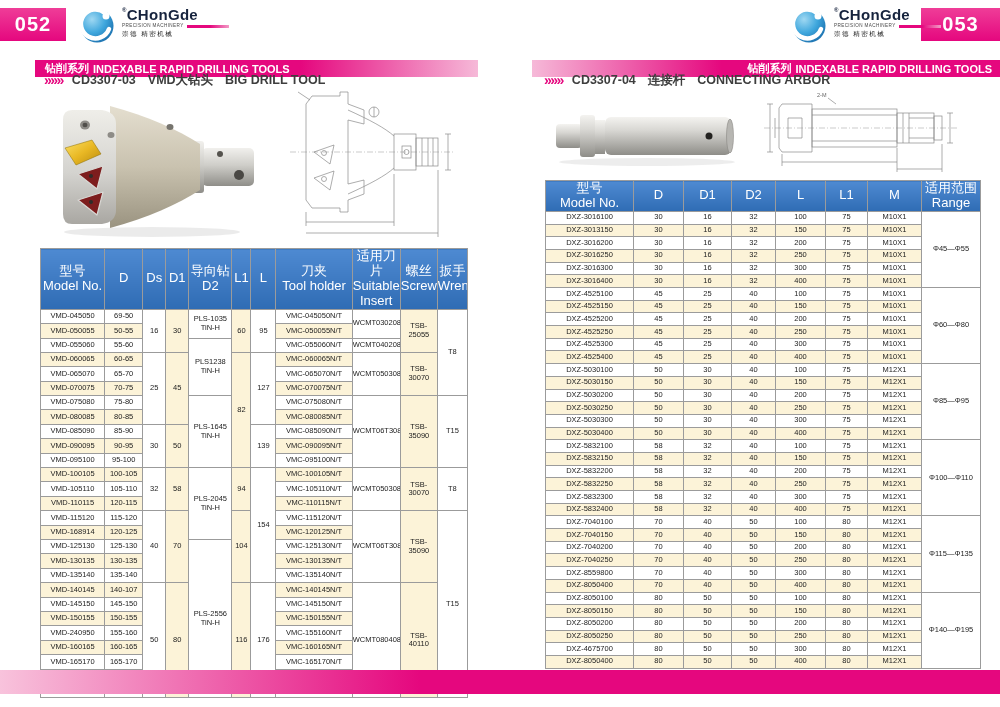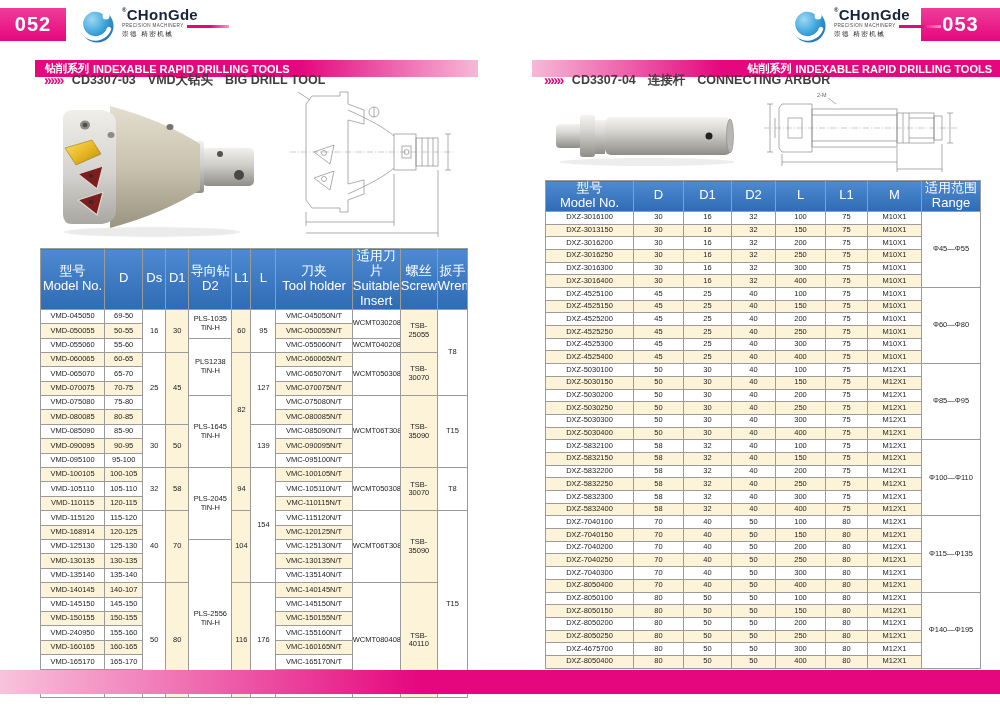--- a/index.html
+++ b/index.html
@@ -766,21 +766,21 @@
       <tr>
         <td class="cr">DXZ-7040250</td>
         <td class="cr">70</td>
         <td class="cr">40</td>
         <td class="cr">50</td>
         <td class="cr">250</td>
         <td class="cr">80</td>
         <td class="cr">M12X1</td>
       </tr>
       <tr>
-        <td class="w">DXZ-7040300</td>
+        <td class="w">DXZ-8559800</td>
         <td class="w">70</td>
         <td class="w">40</td>
         <td class="w">50</td>
         <td class="w">300</td>
         <td class="w">80</td>
         <td class="w">M12X1</td>
       </tr>
       <tr>
         <td class="cr">DXZ-8050400</td>
         <td class="cr">70</td>

